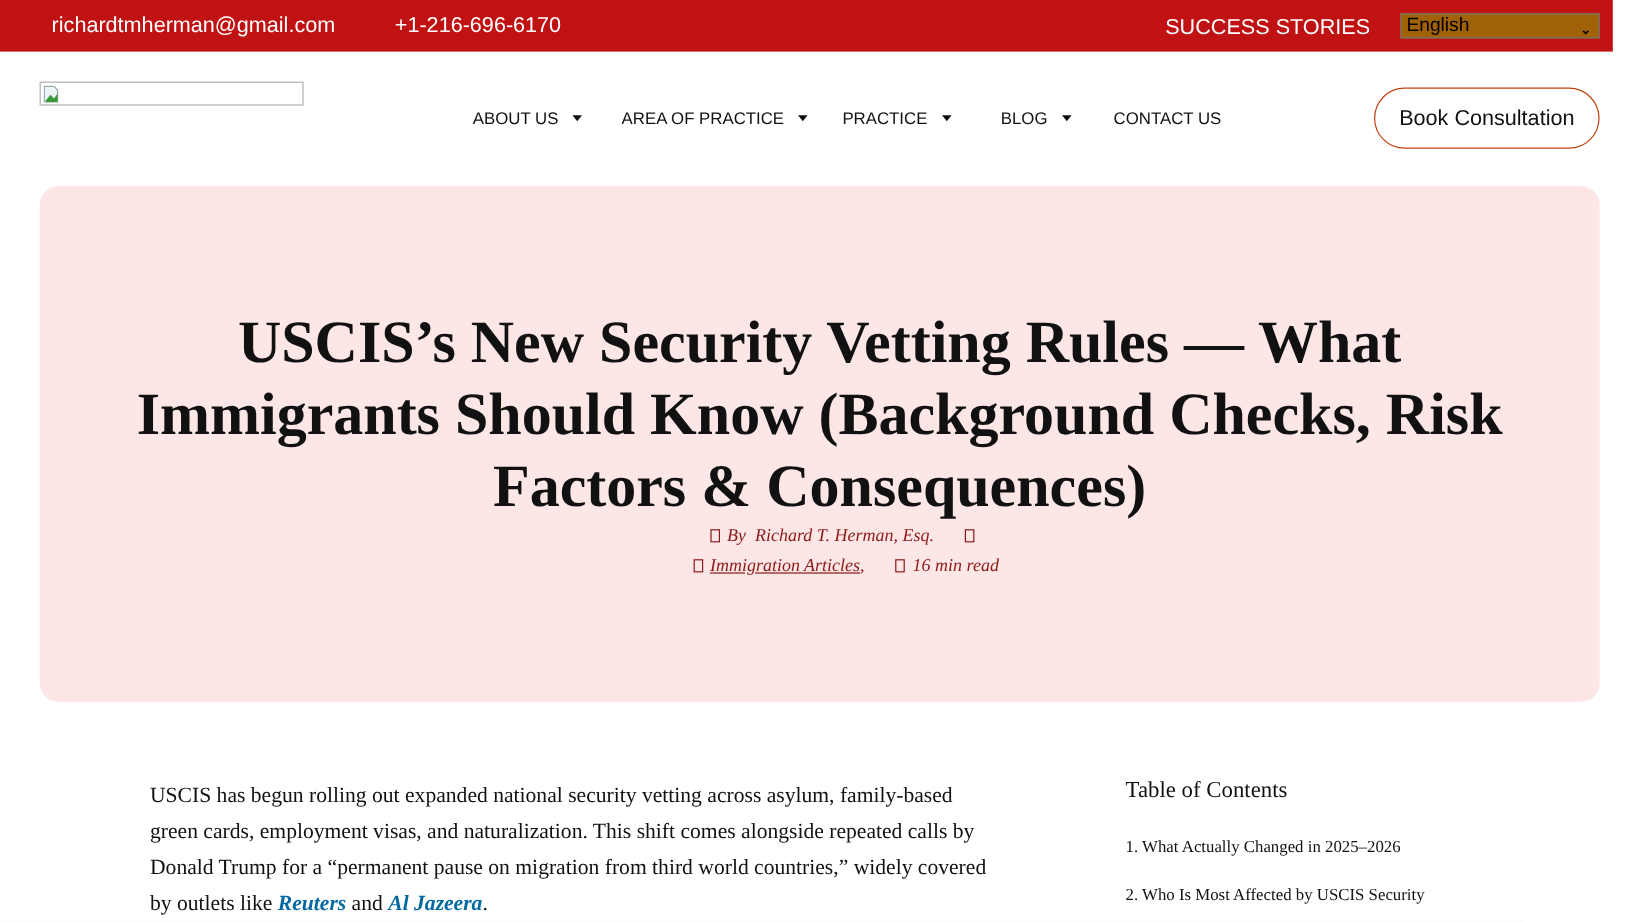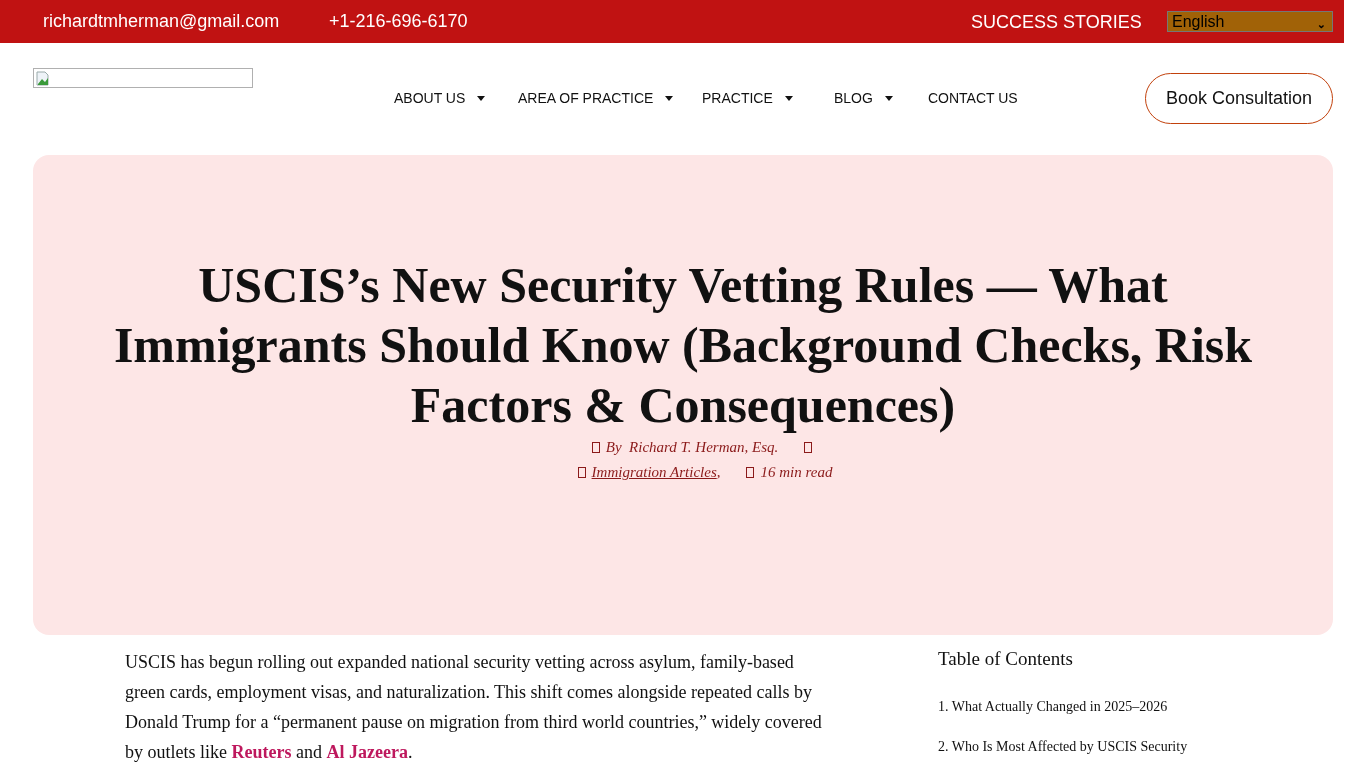--- a/index.html
+++ b/index.html
@@ -16,32 +16,32 @@
 
   
   .logo { position: absolute; left: 33px; top: 68px; width: 220px; height: 20px; border: 1px solid #b0b0b0; }
   .logo .broken { position: absolute; left: 2px; top: 2px; width: 14px; height: 15px; }
   .nav { position: absolute; top: 90px; left: 0; height: 18px; }
   .nav-item { position: absolute; top: 0; font-size: 14px; color: #111; text-decoration: none; white-space: nowrap; display: flex; align-items: center; }
   .nav-item .caret { display: inline-block; width: 0; height: 0; border-left: 4px solid transparent; border-right: 4px solid transparent; border-top: 5px solid #111; margin-left: 12px; }
   .book-btn { position: absolute; left: 1145px; top: 73px; width: 188px; height: 51px; border: 1px solid #c2410c; border-radius: 26px; background: #fff; font-size: 18px; color: #111; display: flex; align-items: center; justify-content: center; font-family: "Liberation Sans", sans-serif; }
 
   
-  .hero { position: absolute; left: 33px; top: 155px; width: 1300px; height: 480px; background: #fde6e6; border-radius: 16px; }
+  .hero { position: absolute; left: 33px; top: 155px; width: 1300px; height: 430px; background: #fde6e6; border-radius: 16px; }
   .hero h1 { position: absolute; left: 50px; right: 50px; top: 100px; text-align: center; font-family: "Liberation Serif", serif; font-weight: bold; font-size: 50px; line-height: 60px; color: #111; }
   .meta { position: absolute; left: 0; right: 0; font-family: "Liberation Serif", serif; font-style: italic; font-size: 15px; color: #8b1a1a; text-align: center; padding-left: 44px; }
   .meta.row1 { top: 284px; }
   .meta.row2 { top: 309px; }
   .meta .ic { font-style: normal; display: inline-block; width: 8px; height: 11px; border: 1px solid #8b1a1a; vertical-align: -1px; margin-right: 6px; }
   .meta a { color: #8b1a1a; text-decoration: underline; }
   .meta .gap { display: inline-block; width: 26px; }
 
   
   .article { position: absolute; left: 125px; top: 647px; width: 705px; font-family: "Liberation Serif", serif; font-size: 18px; line-height: 30px; color: #111; }
-  .article a { color: #be185d; font-weight: bold; text-decoration: none; }
+  .article a { color: #0369a1; font-style: italic; font-weight: bold; text-decoration: none; }
 
   
   .toc-title { position: absolute; left: 938px; top: 648px; font-family: "Liberation Serif", serif; font-size: 19px; color: #111; }
   .toc-item { position: absolute; left: 938px; font-family: "Liberation Serif", serif; font-size: 14px; color: #111; text-decoration: none; width: 300px; line-height: 26px; }
 </style>
 </head>
 <body>
 
 <div class="topbar">
   <a class="email">richardtmherman@gmail.com</a>

